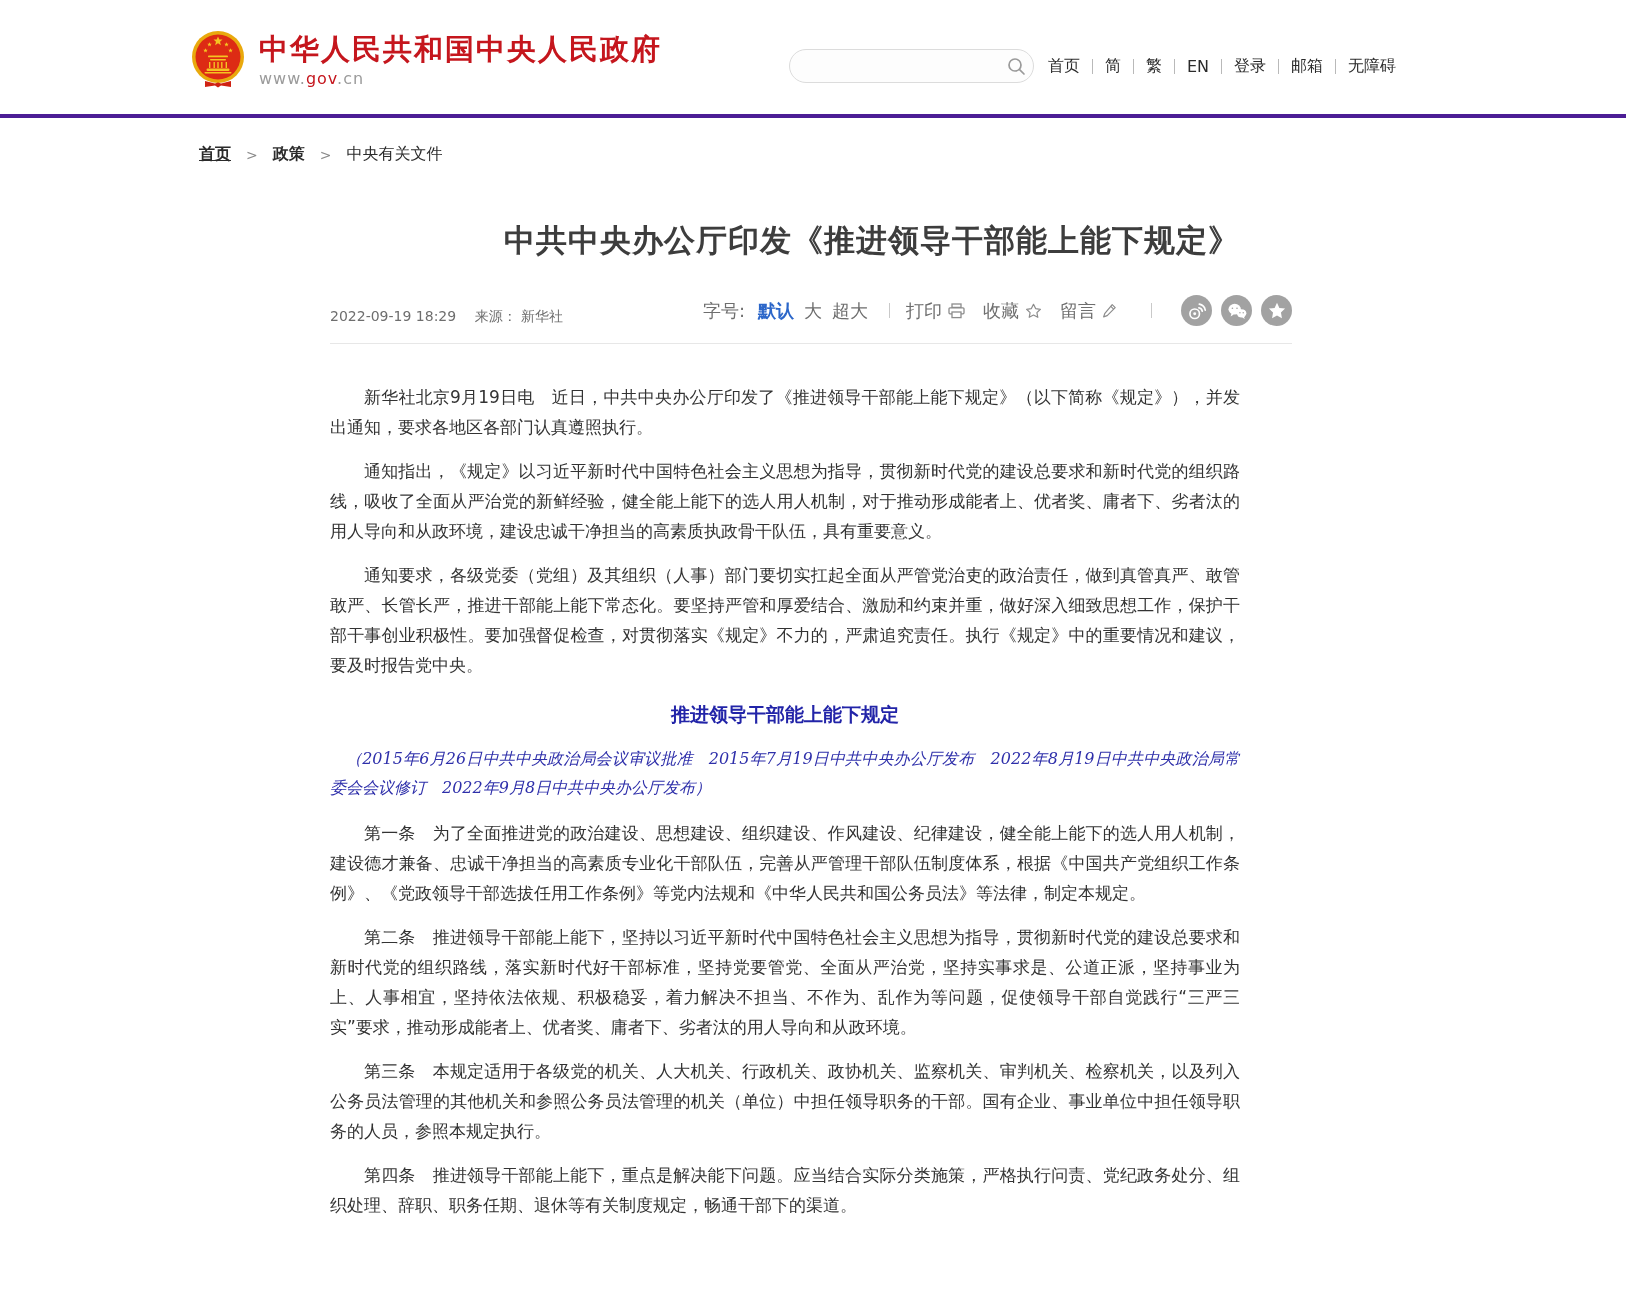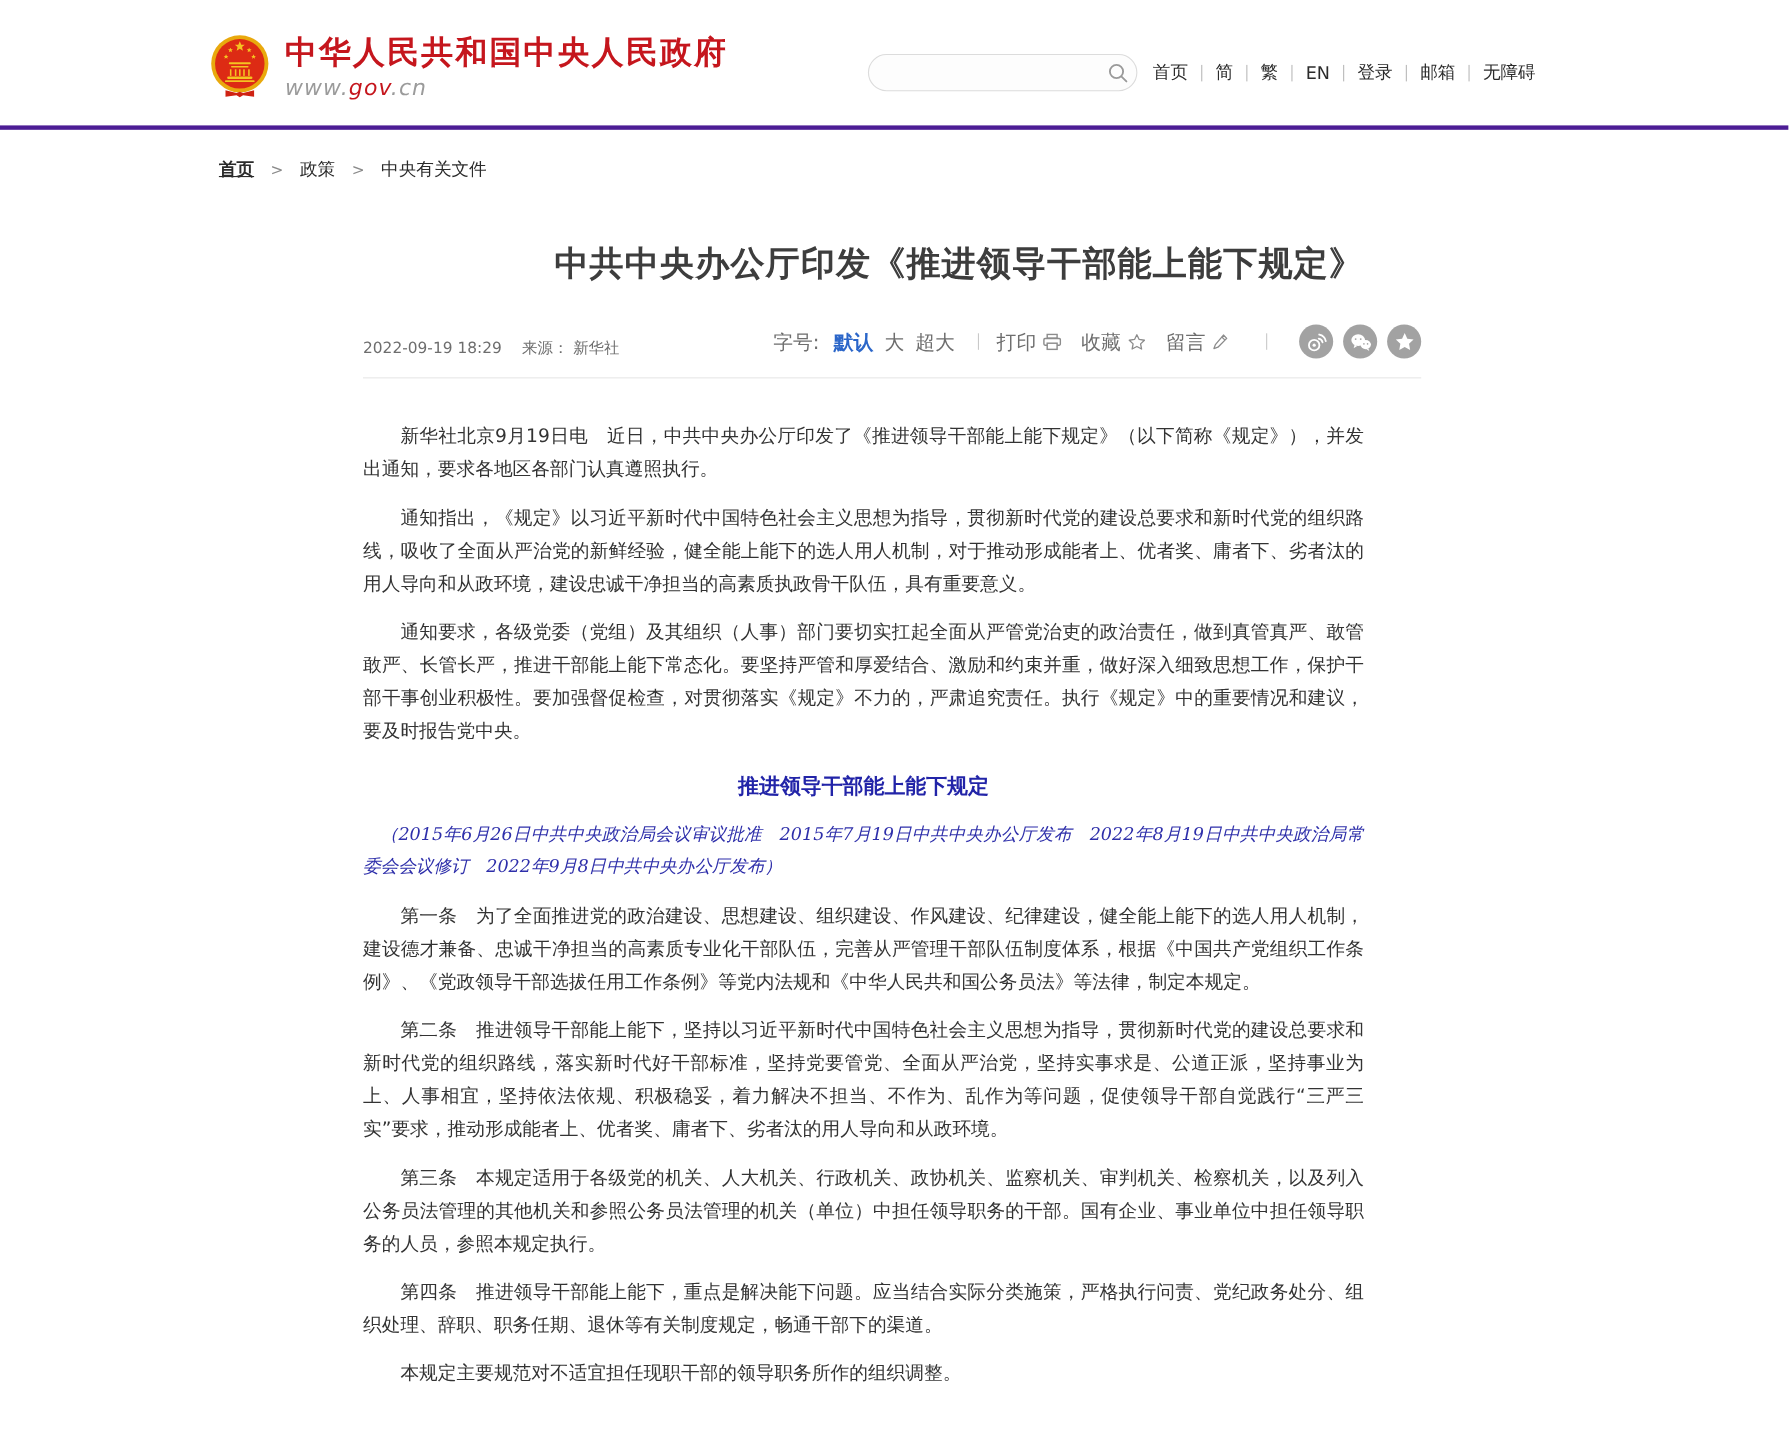--- a/index.html
+++ b/index.html
@@ -7,34 +7,34 @@
   body {
     width:1626px; height:1313px; background:#ffffff; overflow:hidden;
     font-family:"DejaVu Sans", sans-serif; color:#333; position:relative;
   }
   
   .site-header { position:relative; height:118px; background:#fff; border-bottom:4px solid #4c1d95; }
   .logo-wrap { position:absolute; left:189px; top:30px; display:flex; align-items:center; cursor:pointer; }
   .logo-emblem { width:58px; height:60px; flex:0 0 auto; }
   .logo-text { margin-left:12px; }
   .site-title { font-size:29px; font-weight:bold; color:#c5161d; letter-spacing:2px; line-height:34px; }
-  .site-url { font-size:20px; color:#9b9b9b; margin-top:3px; letter-spacing:1px;font-style:italic; }
+  .site-url { font-size:16px; color:#9b9b9b; margin-top:3px; letter-spacing:1px; }
   .site-url .gov { color:#c5161d; }
   .search-box { position:absolute; left:789px; top:49px; width:245px; height:34px;
     border:1px solid #dcdcdc; border-radius:17px; background:#fdfdfd; display:flex; align-items:center; }
   .search-input { flex:1; height:100%; border:none; outline:none; background:transparent;
     padding:0 6px 0 16px; font-size:14px; color:#333; border-radius:17px; }
   .search-btn { width:34px; height:34px; display:flex; align-items:center; justify-content:center; cursor:pointer; }
   .top-nav { position:absolute; left:1048px; top:56px; display:flex; align-items:center; font-size:16px; color:#2b2b2b; }
   .nav-item { cursor:pointer; white-space:nowrap; }
   .nav-sep { width:1px; height:15px; background:#b9b9b9; margin:0 12px; }
   
   .breadcrumb { margin:26px 0 0 199px; display:flex; align-items:center; font-size:16px; color:#2b2b2b; }
   .crumb-home { font-weight:bold; text-decoration:underline; cursor:pointer; }
-  .crumb-link { cursor:pointer; }
+  .crumb-link { cursor:pointer;font-weight:bold; }
   .crumb-sep { color:#8a8a8a; margin:0 15px; font-size:14px; }
   
   .article { width:962px; margin:54px 0 0 330px; }
   .article-title { width:910px; margin:0 0 34px 0; text-align:right; font-size:31px; font-weight:bold;
     color:#3d3d3d; letter-spacing:1px; line-height:42px; }
   .meta-row { display:flex; justify-content:space-between; align-items:flex-end;
     padding-bottom:17px; border-bottom:1px solid #e7e7e7; }
   .meta-left { font-size:14px; color:#6e6e6e; }
   .meta-left .src-label { margin-left:14px; }
   .meta-right { display:flex; align-items:center; font-size:18px; color:#6e6e6e; }
@@ -202,16 +202,15 @@
     <p>通知指出，《规定》以习近平新时代中国特色社会主义思想为指导，贯彻新时代党的建设总要求和新时代党的组织路线，吸收了全面从严治党的新鲜经验，健全能上能下的选人用人机制，对于推动形成能者上、优者奖、庸者下、劣者汰的用人导向和从政环境，建设忠诚干净担当的高素质执政骨干队伍，具有重要意义。</p>
     <p>通知要求，各级党委（党组）及其组织（人事）部门要切实扛起全面从严管党治吏的政治责任，做到真管真严、敢管敢严、长管长严，推进干部能上能下常态化。要坚持严管和厚爱结合、激励和约束并重，做好深入细致思想工作，保护干部干事创业积极性。要加强督促检查，对贯彻落实《规定》不力的，严肃追究责任。执行《规定》中的重要情况和建议，要及时报告党中央。</p>
 
     <h2 class="reg-title">推进领导干部能上能下规定</h2>
     <p class="reg-note">（2015年6月26日中共中央政治局会议审议批准　2015年7月19日中共中央办公厅发布　2022年8月19日中共中央政治局常委会会议修订　2022年9月8日中共中央办公厅发布）</p>
 
     <p>第一条　为了全面推进党的政治建设、思想建设、组织建设、作风建设、纪律建设，健全能上能下的选人用人机制，建设德才兼备、忠诚干净担当的高素质专业化干部队伍，完善从严管理干部队伍制度体系，根据《中国共产党组织工作条例》、《党政领导干部选拔任用工作条例》等党内法规和《中华人民共和国公务员法》等法律，制定本规定。</p>
     <p>第二条　推进领导干部能上能下，坚持以习近平新时代中国特色社会主义思想为指导，贯彻新时代党的建设总要求和新时代党的组织路线，落实新时代好干部标准，坚持党要管党、全面从严治党，坚持实事求是、公道正派，坚持事业为上、人事相宜，坚持依法依规、积极稳妥，着力解决不担当、不作为、乱作为等问题，促使领导干部自觉践行“三严三实”要求，推动形成能者上、优者奖、庸者下、劣者汰的用人导向和从政环境。</p>
     <p>第三条　本规定适用于各级党的机关、人大机关、行政机关、政协机关、监察机关、审判机关、检察机关，以及列入公务员法管理的其他机关和参照公务员法管理的机关（单位）中担任领导职务的干部。国有企业、事业单位中担任领导职务的人员，参照本规定执行。</p>
     <p>第四条　推进领导干部能上能下，重点是解决能下问题。应当结合实际分类施策，严格执行问责、党纪政务处分、组织处理、辞职、职务任期、退休等有关制度规定，畅通干部下的渠道。</p>
-    <p>本规定主要规范对不适宜担任现职干部的领导职务所作的组织调整。</p>
 
   </div>
 </main>
 
 </body></html>

